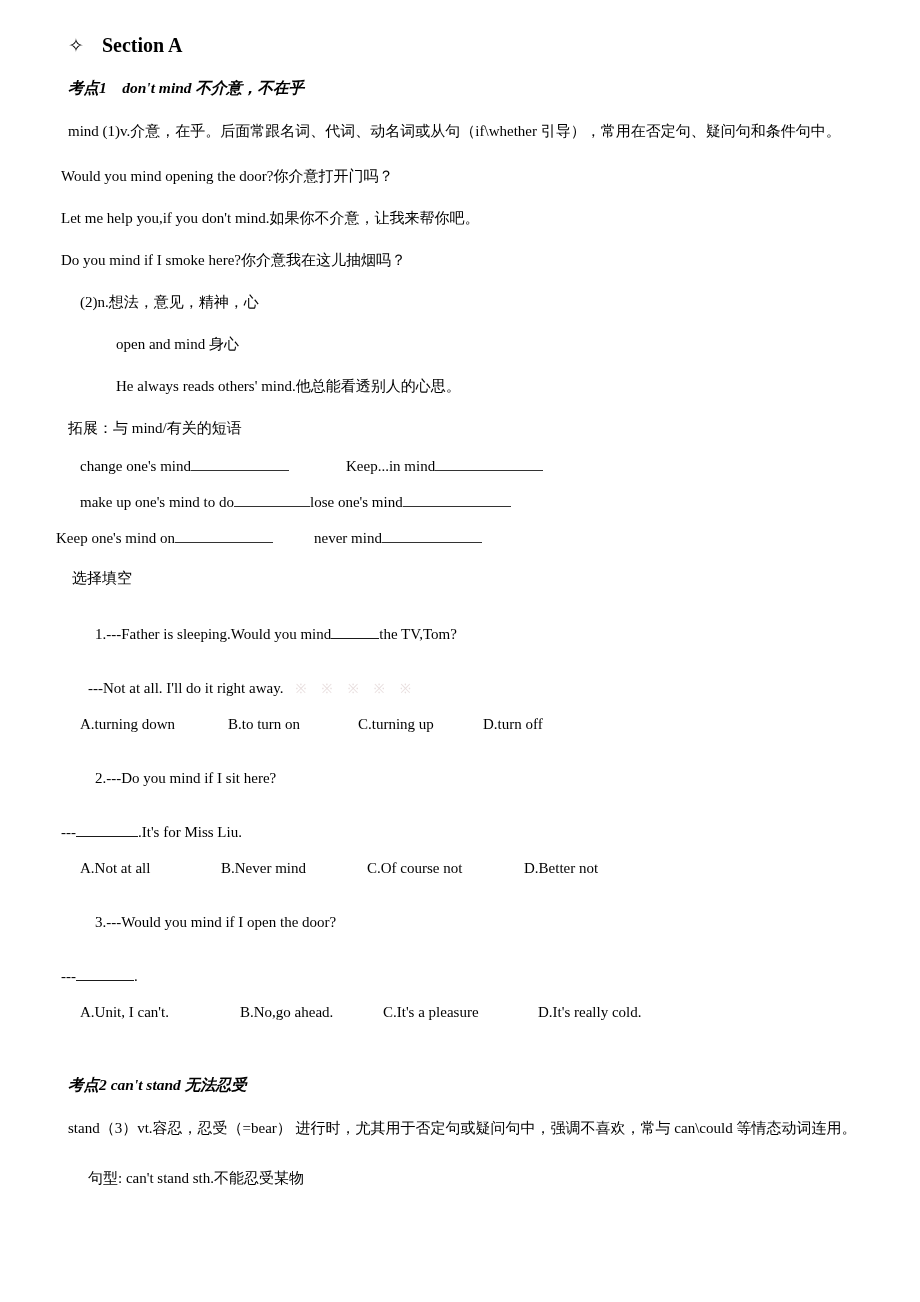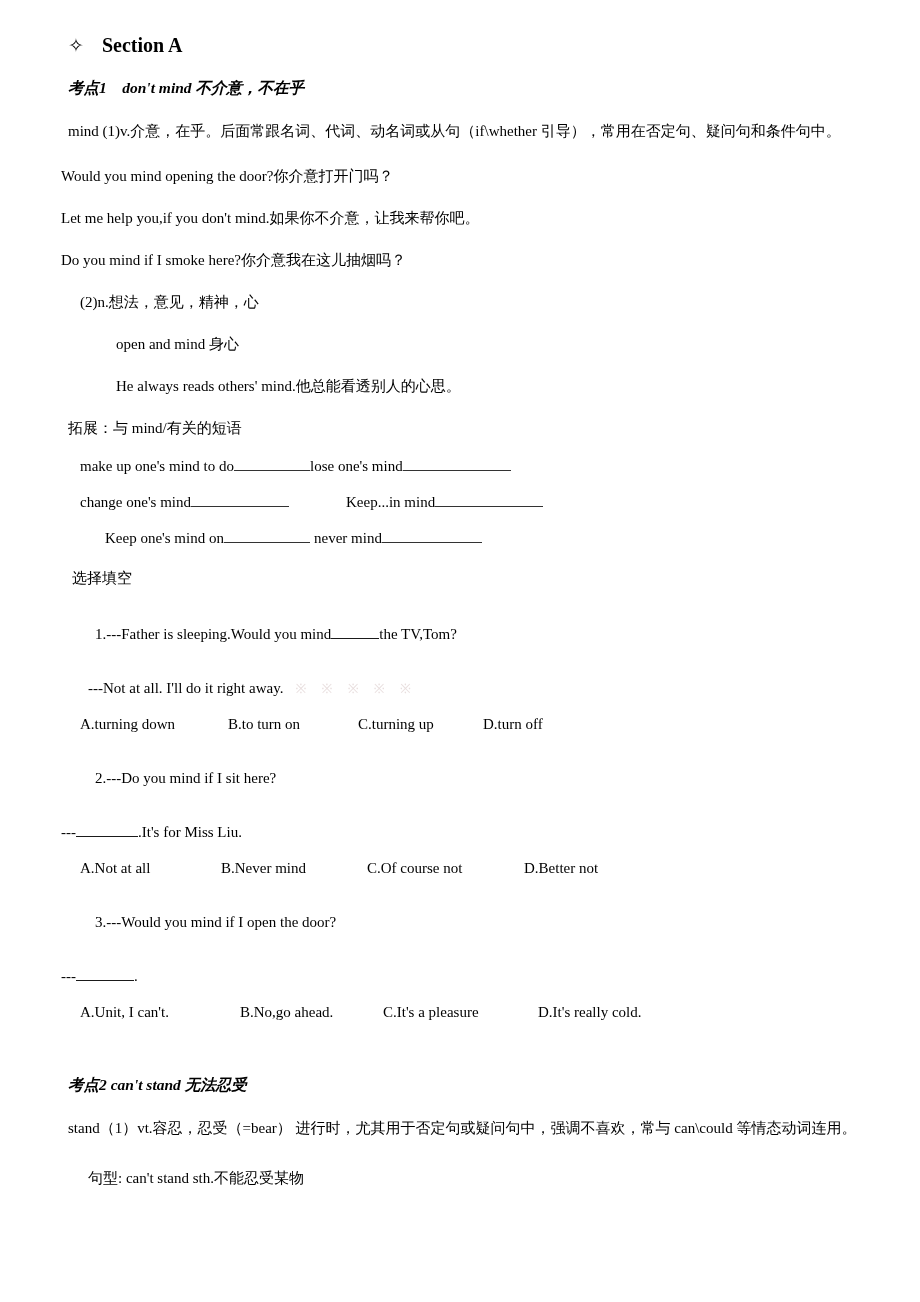--- a/index.html
+++ b/index.html
@@ -184,38 +184,38 @@
 
   <div class="line ind-4 gap-lg">open and mind 身心</div>
   <div class="line ind-4 gap-lg">He always reads others' mind.他总能看透别人的心思。</div>
 
   <div class="line ind-0 gap-lg">拓展：与 mind/有关的短语</div>
 
   <div class="phrase-block">
 
     <div class="phrase-row">
       <span class="phrase-col col-a">
+        <span>change one's mind</span><span class="blank blank-w1"></span>
+      </span>
+      <span class="phrase-col col-b" style="padding-left:36px">
+        <span>Keep...in mind</span><span class="blank blank-w2"></span>
+      </span>
+    </div>
+
+    <div class="phrase-row">
+      <span class="phrase-col col-a">
         <span>make up one's mind to do</span><span class="blank blank-w1"></span>
       </span>
       <span class="phrase-col col-b">
         <span>lose one's mind</span><span class="blank blank-w2"></span>
       </span>
     </div>
 
     <div class="phrase-row">
-      <span class="phrase-col col-a">
-        <span>change one's mind</span><span class="blank blank-w1"></span>
-      </span>
-      <span class="phrase-col col-b" style="padding-left:36px">
-        <span>Keep...in mind</span><span class="blank blank-w2"></span>
-      </span>
-    </div>
-
-    <div class="phrase-row">
-      <span class="phrase-col col-a" style="padding-left:105px">
+      <span class="phrase-col col-a" style="padding-left:56px">
         <span>Keep one's mind on</span><span class="blank blank-w1"></span>
       </span>
       <span class="phrase-col col-b" style="padding-left:4px">
         <span>never mind</span><span class="blank blank-w3"></span>
       </span>
     </div>
 
   </div>
 
   <div class="sub-head">选择填空</div>
@@ -255,17 +255,17 @@
   </div>
   <div class="mc-options ind-1">
     <span class="opt" style="width:160px">A.Unit, I can't.</span>
     <span class="opt" style="width:143px">B.No,go ahead.</span>
     <span class="opt" style="width:155px">C.It's a pleasure</span>
     <span class="opt">D.It's really cold.</span>
   </div>
 
   <div class="point-head point-head-2">考点2 can't stand 无法忍受</div>
 
-  <div class="para">stand（1）vt.容忍，忍受（=bear） 进行时，尤其用于否定句或疑问句中，强调不喜欢，常与 can\could 等情态动词连用。</div>
+  <div class="para">stand（3）vt.容忍，忍受（=bear） 进行时，尤其用于否定句或疑问句中，强调不喜欢，常与 can\could 等情态动词连用。</div>
 
   <div class="line ind-2 gap-lg">句型: can't stand sth.不能忍受某物</div>
 
 </div>
 
 </body></html>

